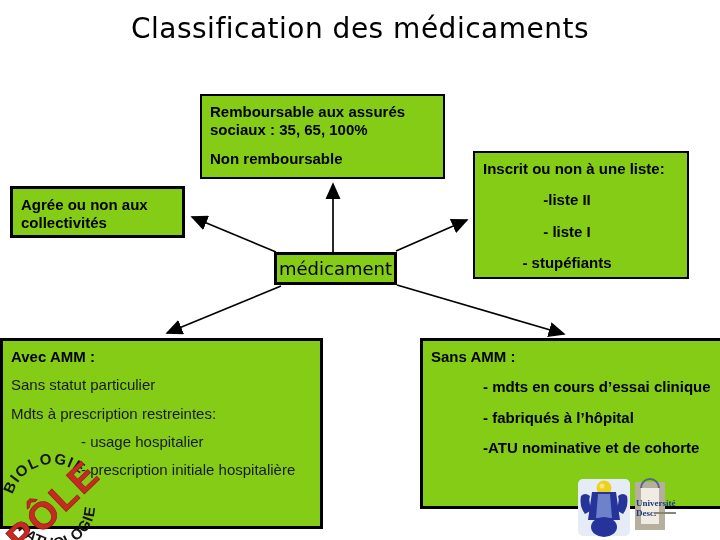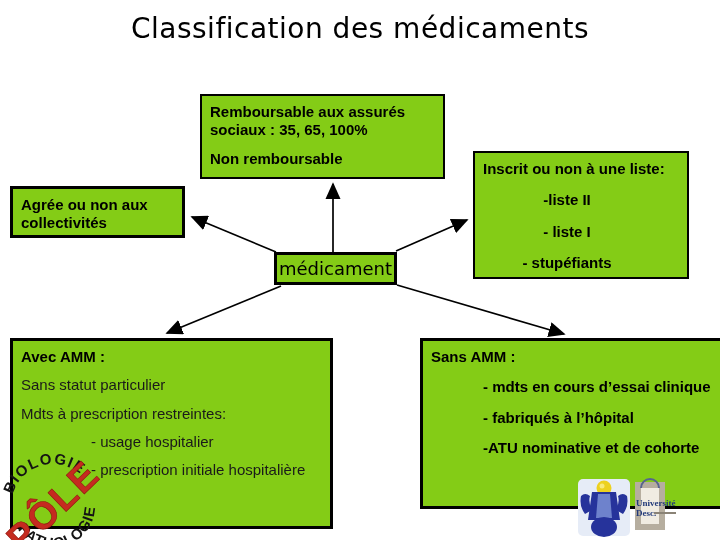--- a/index.html
+++ b/index.html
@@ -18,21 +18,21 @@
   .box .pad{padding:7px 8px;}
   #arrows{position:absolute;left:0;top:0;pointer-events:none;}
   .b-top{left:200px;top:94px;width:245px;height:85px;border-width:2px;}
   .b-right{left:473px;top:151px;width:216px;height:128px;border-width:2px;}
   .b-left{left:10px;top:186px;width:175px;height:52px;}
   .b-center{
     left:274px;top:252px;width:123px;height:33px;
     display:flex;align-items:center;justify-content:center;
     font-family:"DejaVu Sans",sans-serif;font-size:18px;font-weight:400;
   }
-  .b-bl{left:10px;top:338px;width:323px;height:191px;font-weight:400;color:#1a1a1a;}
+  .b-bl{left:0;top:338px;width:323px;height:191px;font-weight:400;color:#1a1a1a;}
   .b-br{left:420px;top:338px;width:347px;height:171px;}
   .line{margin:0 0 10px 0;}
   .gap-lg{margin-bottom:12px;}
   .indent{margin-left:70px;}
   .indent-br{margin-left:52px;}
   .ctr{text-align:center;padding-right:28px;margin-top:13px;}
   .bold{font-weight:bold;color:#000;}
   .logo{position:absolute;}
   #stamp{left:-6px;top:447px;}
   #univ{left:578px;top:476px;}

